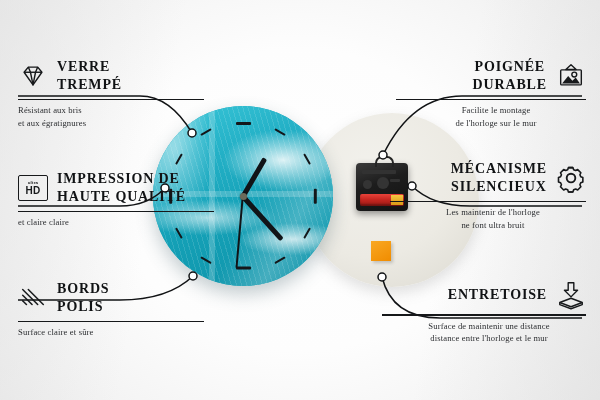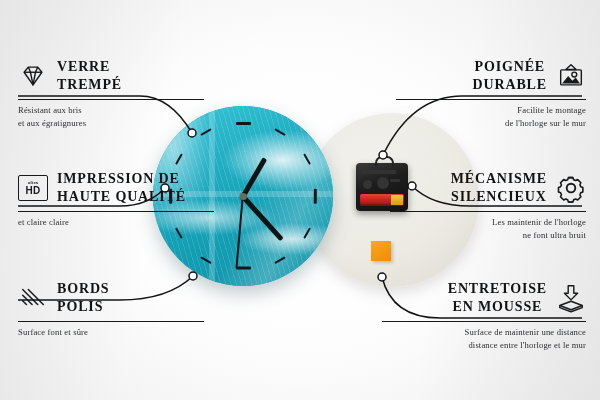--- a/index.html
+++ b/index.html
@@ -108,33 +108,33 @@
     font-family:"Liberation Serif",serif;
     font-weight:700;font-size:14px;letter-spacing:.85px;
     color:#111315;line-height:1.32;text-transform:uppercase;
   }
   .feat.right .title{text-align:center;}
   .rule{height:1.5px;background:#16181a;margin:4px 0 4px 0;}
   .desc{
     font-family:"Liberation Serif",serif;
     font-size:8.6px;color:#2b2d30;line-height:1.45;letter-spacing:.15px;
   }
-  .feat.right .desc{text-align:right;}
+  .feat.right .desc{text-align:center;}
   .ico{width:30px;height:30px;flex:0 0 30px;display:block;}
 
   .f-verre{left:18px;top:58px;width:176px;}
   .f-verre .rule{width:186px;}
   .f-impr{left:18px;top:170px;width:186px;}
   .f-impr .rule{width:196px;}
   .f-bords{left:18px;top:280px;width:176px;}
   .f-bords .rule{width:186px;}
 
   .f-poig{right:14px;top:58px;width:180px;}
   .f-poig .rule{width:190px;margin-left:-10px;}
-  .f-meca{right:14px;top:170px;width:186px;}
+  .f-meca{right:14px;top:160px;width:186px;}
   .f-meca .rule{width:196px;margin-left:-10px;}
   .f-entr{right:14px;top:280px;width:194px;}
   .f-entr .rule{width:204px;margin-left:-10px;}
 
   .hd-badge{
     width:28px;height:24px;flex:0 0 28px;border:1.6px solid #17191b;border-radius:2px;
     display:flex;flex-direction:column;align-items:center;justify-content:center;line-height:1;
   }
   .hd-badge .u{font-family:"Liberation Sans",sans-serif;font-size:4.4px;font-weight:700;letter-spacing:.2px;color:#17191b;}
   .hd-badge .h{font-family:"Liberation Sans",sans-serif;font-size:10px;font-weight:700;letter-spacing:.3px;color:#17191b;margin-top:1px;}
@@ -248,21 +248,21 @@
           <path d="M5,19 L9,23"></path>
           <path d="M11,7 L27,23"></path>
         </g>
       </svg>
       <div>
         <div class="title">BORDS</div>
         <div class="title">POLIS</div>
       </div>
     </div>
     <div class="rule"></div>
-    <div class="desc">Surface font et sûre</div>
+    <div class="desc">Surface claire et sûre</div>
   </div>
 
   <div class="feat right f-poig">
     <div class="head">
       <div>
         <div class="title">POIGNÉE</div>
         <div class="title">DURABLE</div>
       </div>
       <svg class="ico" viewBox="0 0 32 32">
         <g fill="none" stroke="#17191b" stroke-width="1.5" stroke-linejoin="round">
@@ -294,21 +294,20 @@
     </div>
     <div class="rule"></div>
     <div class="desc">Les maintenir de l'horloge</div>
     <div class="desc">ne font ultra bruit</div>
   </div>
 
   <div class="feat right f-entr">
     <div class="head">
       <div>
         <div class="title">ENTRETOISE</div>
-        <div class="title">EN MOUSSE</div>
       </div>
       <svg class="ico" viewBox="0 0 32 32">
         <g fill="none" stroke="#17191b" stroke-width="1.5" stroke-linejoin="round">
           <path d="M13,3 h6 v8 h4 l-7,7 -7,-7 h4 Z"></path>
           <path d="M16,19.5 L28,24 L16,28.5 L4,24 Z"></path>
           <path d="M4,24 v2.2 L16,30.7 L28,26.2 V24"></path>
         </g>
       </svg>
     </div>
     <div class="rule"></div>

